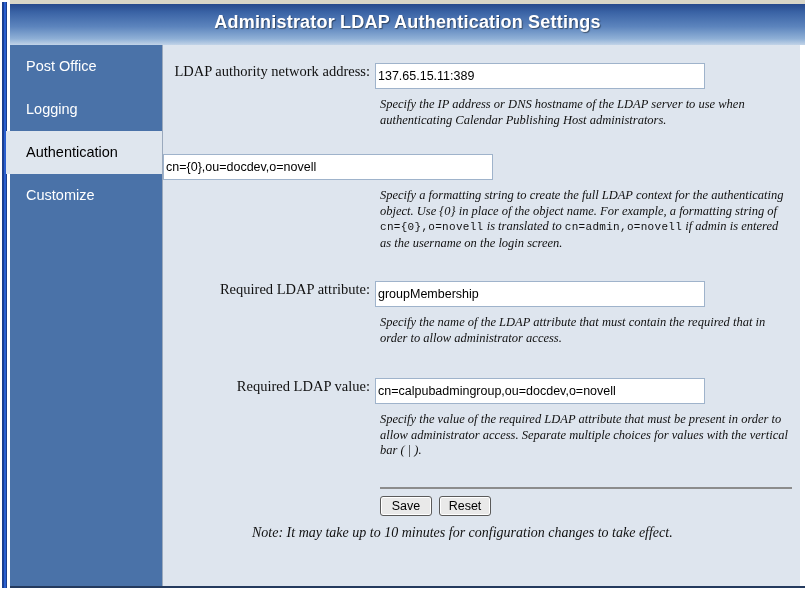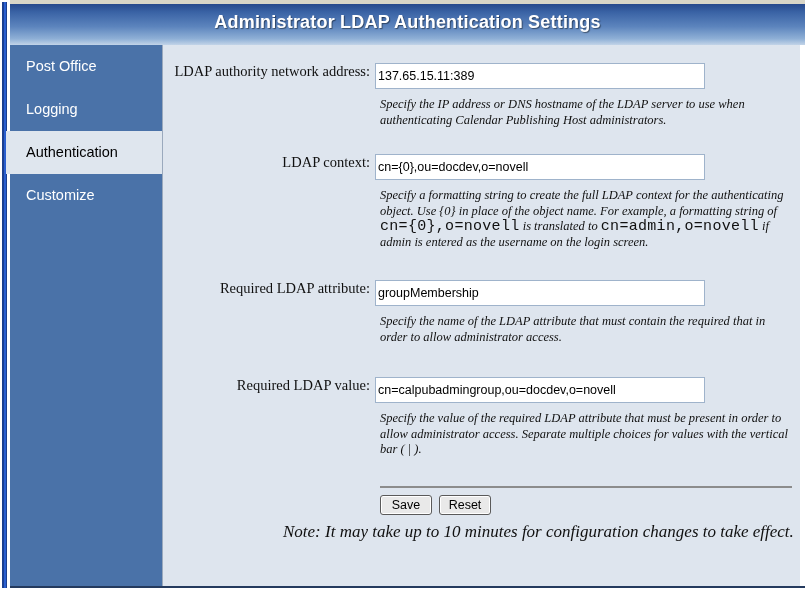--- a/index.html
+++ b/index.html
@@ -163,21 +163,21 @@
     margin-left: 217px;
     width: 412px;
     font-style: italic;
     font-size: 12.5px;
     line-height: 15.5px;
     color: #101010;
   }
   .help code {
     font-family: "Liberation Mono", "DejaVu Sans Mono", monospace;
     font-style: normal;
-    font-size: 15px;
+    font-size: 11px;
     letter-spacing: 0.3px;
     text-align: right;
   }
 
   
   .r1w { margin-top: 18px; }
   .h1w { margin-top: 8px; }
   .r2w { margin-top: 26px; }
   .h2w { margin-top: 8px; }
   .r3w { margin-top: 30px; }
@@ -208,25 +208,25 @@
     border-radius: 3px;
     box-shadow: inset 0 0 0 1px #ffffff;
     font-family: "Liberation Sans", "DejaVu Sans", sans-serif;
     font-size: 12.5px;
     color: #000000;
     cursor: pointer;
     padding: 0 8px;
     line-height: 16px;
   }
   .note {
-    margin-left: 120px;
+    margin-left: 89px;
     margin-top: 9px;
     width: 420px;
     font-style: italic;
-    font-size: 17px;
+    font-size: 14px;
     line-height: 15px;
     color: #101010;
     white-space: nowrap;
   }
 
   
   .bottom-border {
     position: absolute;
     left: 10px;
     top: 586px;
@@ -270,21 +270,20 @@
   <div class="content">
     <div class="content-inner">
 
       <div class="field-row r1w">
         <div class="field-label">LDAP authority network address:</div>
         <input class="field-input" type="text" value="137.65.15.11:389" style="">
       </div>
       <div class="help h1w">Specify the IP address or DNS hostname of the LDAP server to use when authenticating Calendar Publishing Host administrators.</div>
 
       <div class="field-row r2w">
-        <div class="field-label">LDAP context:</div>
         <input class="field-input" type="text" value="cn={0},ou=docdev,o=novell" style="">
       </div>
       <div class="help h2w">
         <span>Specify a formatting string to create the full LDAP context for the authenticating object.  Use {0} in place of the object name. For example, a formatting string of </span><code>cn={0},o=novell</code><span> is translated to </span><code>cn=admin,o=novell</code><span> if admin is entered as the username on the login screen.</span>
       </div>
 
       <div class="field-row r3w">
         <div class="field-label">Required LDAP attribute:</div>
         <input class="field-input" type="text" value="groupMembership" style="">
       </div>

